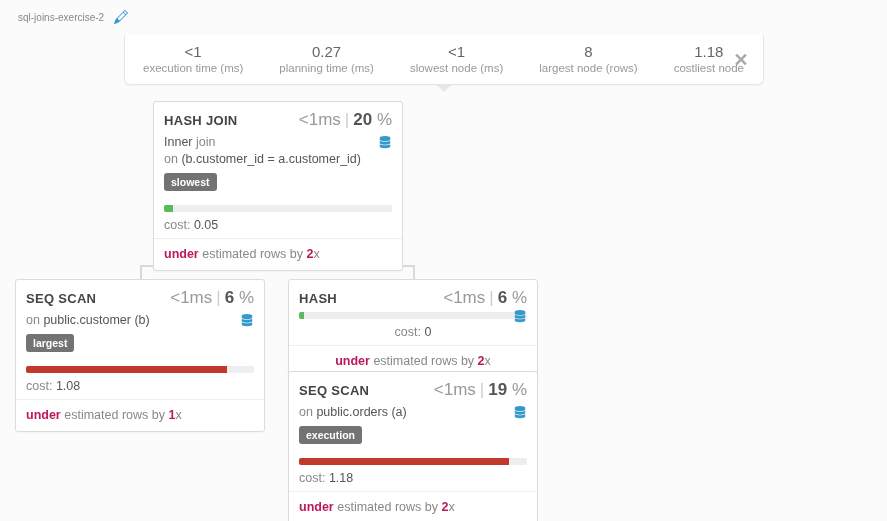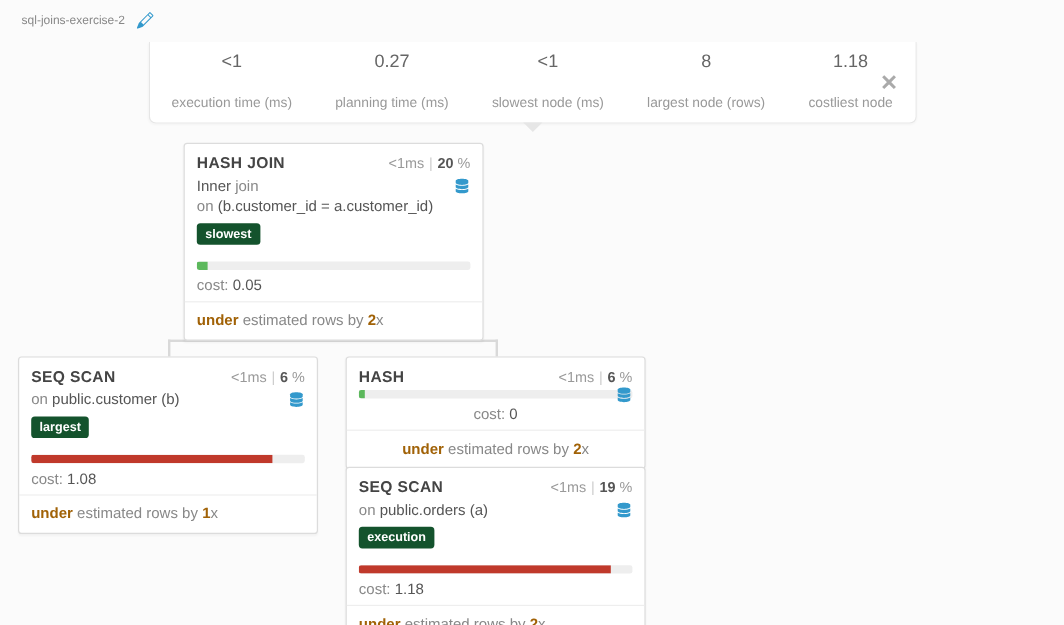--- a/index.html
+++ b/index.html
@@ -60,21 +60,21 @@
     min-width: 100px;
   }
   .stat-val {
     font-size: 15px;
     color: #666;
     font-weight: 400;
   }
   .stat-label {
     font-size: 11.5px;
     color: #999;
-    margin-top: 20px;
+    margin-top: 2px;
     white-space: nowrap;
   }
   .close-x {
     position: absolute;
     right: 14px;
     top: 50%;
     transform: translateY(-50%);
     color: #aaa;
     font-size: 18px;
     font-weight: bold;
@@ -106,21 +106,21 @@
     align-items: baseline;
   }
   .node-title {
     font-size: 13px;
     font-weight: 700;
     color: #444;
     letter-spacing: 0.3px;
   }
   .node-meta {
     margin-left: auto;
-    font-size: 12px;
+    font-size: 17px;
     color: #999;
     white-space: nowrap;
   }
   .node-meta .v1 { color: #999; }
   .node-meta .sep { color: #ccc; margin: 0 4px; }
   .node-meta .v2 { color: #555; font-weight: 700; }
   .node-meta .v2s { color: #999; font-weight: 400; }
   .node-body {
     padding: 4px 10px 8px 10px;
     font-size: 12.5px;
@@ -130,21 +130,21 @@
   }
   .node-body .dark { color: #555; }
   .db-icon {
     position: absolute;
     right: 10px;
     top: 4px;
     color: #3399cc;
   }
   .tag {
     display: inline-block;
-    background: #14532d;
+    background: #737373;
     color: #fff;
     font-size: 10.5px;
     font-weight: 600;
     padding: 2px 7px;
     border-radius: 3px;
     margin-top: 5px;
   }
   .bar-outer {
     margin: 6px 10px 0 10px;
     height: 7px;
@@ -162,21 +162,21 @@
     font-size: 12.5px;
     color: #888;
     border-bottom: 1px solid #eee;
   }
   .cost-row .cv { color: #555; }
   .est-row {
     padding: 8px 10px 9px 10px;
     font-size: 12.5px;
     color: #888;
   }
-  .est-row b { color: #a16207; font-weight: 700; }
+  .est-row b { color: #be185d; font-weight: 700; }
 
   svg.pencil-svg { width:14px; height:14px; vertical-align: -2px; }
   svg.db-svg { width:14px; height:16px; }
 </style>
 </head>
 <body>
 
 <div class="header">
   <span class="header-title">sql-joins-exercise-2</span>
   <span class="pencil">

